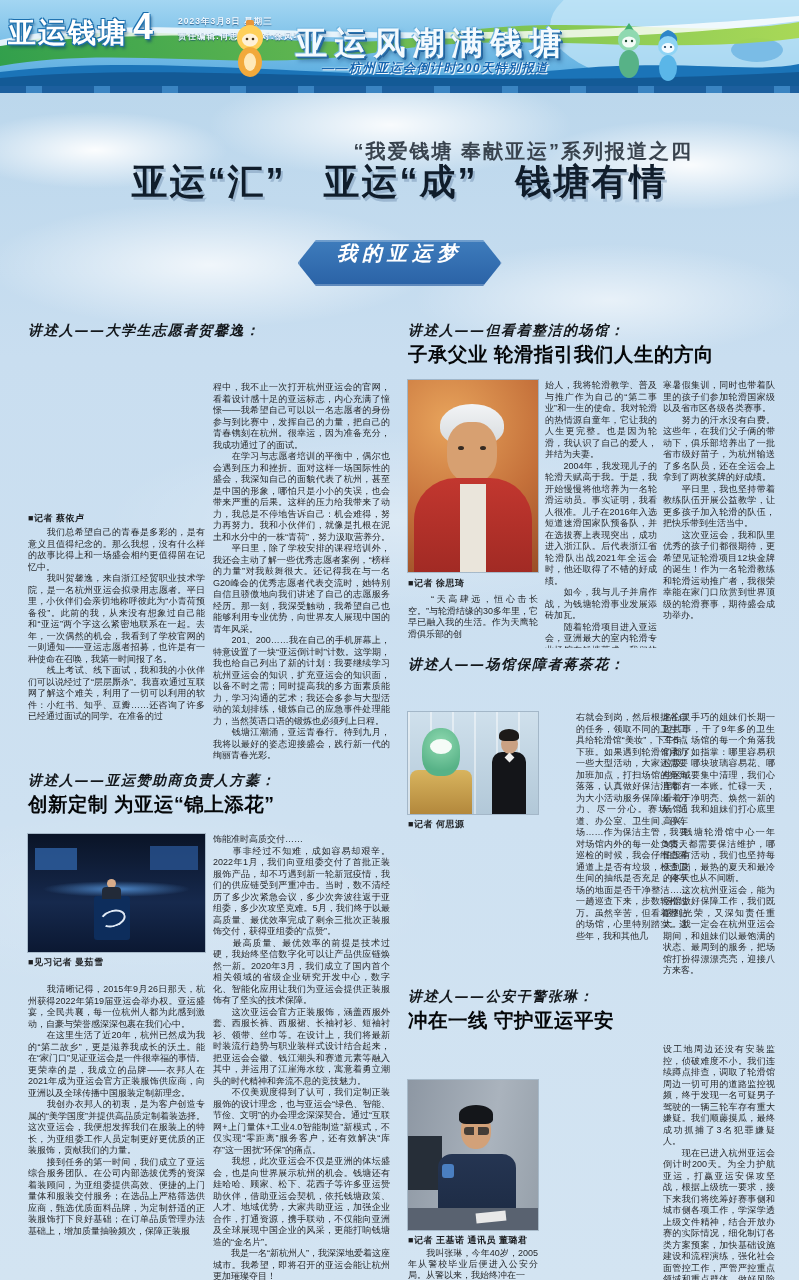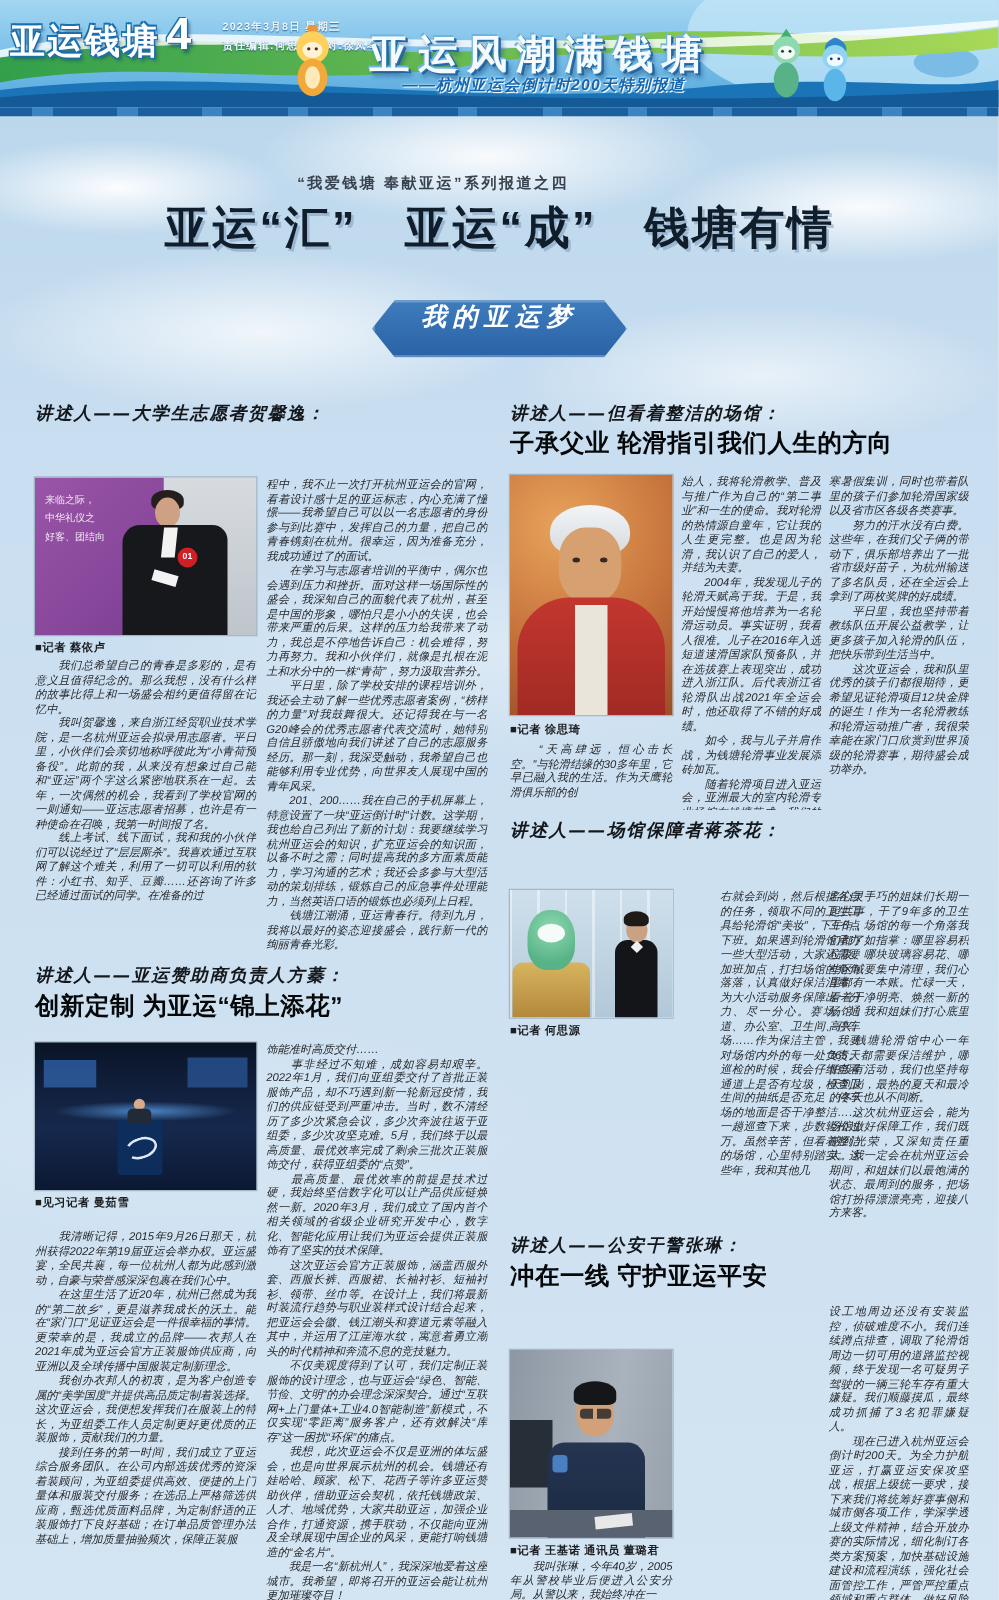--- a/index.html
+++ b/index.html
@@ -25,35 +25,35 @@
   .staffline{position:absolute;left:178px;top:31px;font-size:8.5px;color:#eff8ff;font-weight:bold;letter-spacing:1px;text-shadow:0 1px 1px rgba(10,60,110,.7);}
   .banner-title{position:absolute;left:262px;top:22px;width:340px;text-align:center;font-size:32px;font-weight:900;
     color:#f4fafe;letter-spacing:7px;
     text-shadow:1px 1px 0 #2a72ae,-1px -1px 0 #6fb4df,2px 2px 0 #24639c,3px 4px 4px rgba(20,70,120,.55);}
   .banner-subtitle{position:absolute;left:240px;top:60px;width:390px;text-align:center;font-size:12.5px;font-weight:bold;font-style:italic;
     color:#1565b0;letter-spacing:1px;text-shadow:0 0 2px #ffffff,1px 1px 0 rgba(255,255,255,.9);}
   .mascot{position:absolute;}
   .banner-strip{position:absolute;left:0;top:86px;width:799px;height:7px;
     background:repeating-linear-gradient(90deg,#1c5f9e 0 26px,#3a84c2 26px 42px,#1c5f9e 42px 68px);}
   
-  .kicker{position:absolute;left:0;top:138px;width:693px;text-align:center;font-size:12px;font-weight:bold;
+  .kicker{position:absolute;left:0;top:138px;width:693px;text-align:right;font-size:20px;font-weight:bold;
     color:#39434e;letter-spacing:2px;}
   .main-headline{position:absolute;left:0;top:158px;width:799px;margin:0;text-align:center;font-size:36px;font-weight:900;
     color:#101d2b;letter-spacing:2px;text-shadow:2px 3px 0 rgba(125,155,185,.55);}
   .dream-badge{position:absolute;left:50%;top:240px;transform:translateX(-50%);width:204px;height:46px;
     background:linear-gradient(180deg,#3e7cbc,#2a62a6);
     clip-path:polygon(9% 0,91% 0,100% 50%,91% 100%,9% 100%,0 50%);
     display:flex;align-items:flex-start;justify-content:center;box-shadow:inset 0 0 0 2px rgba(255,255,255,.25);}
   .dream-badge span{font-family:"DejaVu Serif",serif;font-style:italic;font-weight:bold;font-size:20px;color:#fff;letter-spacing:5px;}
   
   .art-narrator{position:absolute;font-family:"DejaVu Serif",serif;font-style:italic;font-weight:bold;
     font-size:14px;color:#14181c;letter-spacing:1.5px;white-space:nowrap;}
   .art-headline{position:absolute;margin:0;font-size:19.5px;font-weight:900;color:#050709;letter-spacing:.5px;white-space:nowrap;}
   .coltext{position:absolute;font-size:9px;line-height:11.5px;color:#26282b;text-align:justify;
-    white-space:pre-line;overflow:hidden;font-style:italic;}
+    white-space:pre-line;overflow:hidden;}
   .caption{position:absolute;font-size:9px;font-weight:bold;color:#1c1e21;letter-spacing:.5px;}
   .photo{position:absolute;overflow:hidden;box-shadow:0 0 0 1px rgba(40,60,80,.25);}
   .ph{position:absolute;}
   
   .photo-volunteer{background:linear-gradient(#d7dbdf,#bec5cb);}
   .pv-slide{left:0;top:0;width:58%;height:100%;background:linear-gradient(135deg,#9a55a8,#7c3f92);
     color:#f2e8f5;font-size:8px;line-height:15px;padding:10px 0 0 8px;box-sizing:border-box;}
   .pv-head{left:96px;top:16px;width:20px;height:24px;background:#cfa184;border-radius:50%;}
   .pv-hair{left:93px;top:10px;width:26px;height:16px;background:#241f1c;border-radius:50% 50% 30% 30%;}
   .pv-body{left:70px;top:38px;width:84px;height:88px;background:#17181c;border-radius:14px 12px 0 0;}
@@ -161,33 +161,20 @@
   </div>
   <div class="banner-strip"></div>
 
   <div class="kicker">“我爱钱塘 奉献亚运”系列报道之四</div>
   <h1 class="main-headline">亚运“汇”　亚运“成”　钱塘有情</h1>
   <div class="dream-badge">
     <span>我的亚运梦</span>
   </div>
 
   <div class="art-narrator" style="left:28px;top:322px">讲述人——大学生志愿者贺馨逸：</div>
-  <div class="photo photo-volunteer" style="left:28px;top:382px;width:177px;height:126px">
-    <div class="ph pv-slide">
-      <div>来临之际，</div>
-      <div>中华礼仪之</div>
-      <div>好客、团结向</div>
-    </div>
-    <div class="ph pv-hair"></div>
-    <div class="ph pv-head"></div>
-    <div class="ph pv-body"></div>
-    <div class="ph pv-shirt"></div>
-    <div class="ph pv-paper"></div>
-    <div class="ph pv-badge">01</div>
-  </div>
   <div class="caption" style="left:28px;top:512px;width:177px">■记者 蔡依卢</div>
   <div class="coltext" style="left:28px;top:527px;width:177px;height:232px">　　我们总希望自己的青春是多彩的，是有意义且值得纪念的。那么我想，没有什么样的故事比得上和一场盛会相约更值得留在记忆中。
 　　我叫贺馨逸，来自浙江经贸职业技术学院，是一名杭州亚运会拟录用志愿者。平日里，小伙伴们会亲切地称呼彼此为“小青荷预备役”。此前的我，从来没有想象过自己能和“亚运”两个字这么紧密地联系在一起。去年，一次偶然的机会，我看到了学校官网的一则通知——亚运志愿者招募，也许是有一种使命在召唤，我第一时间报了名。
 　　线上考试、线下面试，我和我的小伙伴们可以说经过了“层层厮杀”。我喜欢通过互联网了解这个难关，利用了一切可以利用的软件：小红书、知乎、豆瓣……还咨询了许多已经通过面试的同学。在准备的过</div>
   <div class="coltext" style="left:213px;top:382px;width:177px;height:378px">程中，我不止一次打开杭州亚运会的官网，看着设计感十足的亚运标志，内心充满了憧憬——我希望自己可以以一名志愿者的身份参与到比赛中，发挥自己的力量，把自己的青春镌刻在杭州。很幸运，因为准备充分，我成功通过了的面试。
 　　在学习与志愿者培训的平衡中，偶尔也会遇到压力和挫折。面对这样一场国际性的盛会，我深知自己的面貌代表了杭州，甚至是中国的形象，哪怕只是小小的失误，也会带来严重的后果。这样的压力给我带来了动力，我总是不停地告诉自己：机会难得，努力再努力。我和小伙伴们，就像是扎根在泥土和水分中的一株“青荷”，努力汲取营养分。
 　　平日里，除了学校安排的课程培训外，我还会主动了解一些优秀志愿者案例，“榜样的力量”对我鼓舞很大。还记得我在与一名G20峰会的优秀志愿者代表交流时，她特别自信且骄傲地向我们讲述了自己的志愿服务经历。那一刻，我深受触动，我希望自己也能够利用专业优势，向世界友人展现中国的青年风采。
 　　201、200……我在自己的手机屏幕上，特意设置了一块“亚运倒计时”计数。这学期，我也给自己列出了新的计划：我要继续学习杭州亚运会的知识，扩充亚运会的知识面，以备不时之需；同时提高我的多方面素质能力，学习沟通的艺术；我还会多参与大型活动的策划排练，锻炼自己的应急事件处理能力，当然英语口语的锻炼也必须列上日程。
 　　钱塘江潮涌，亚运青春行。待到九月，我将以最好的姿态迎接盛会，践行新一代的绚丽青春光彩。</div>
 

